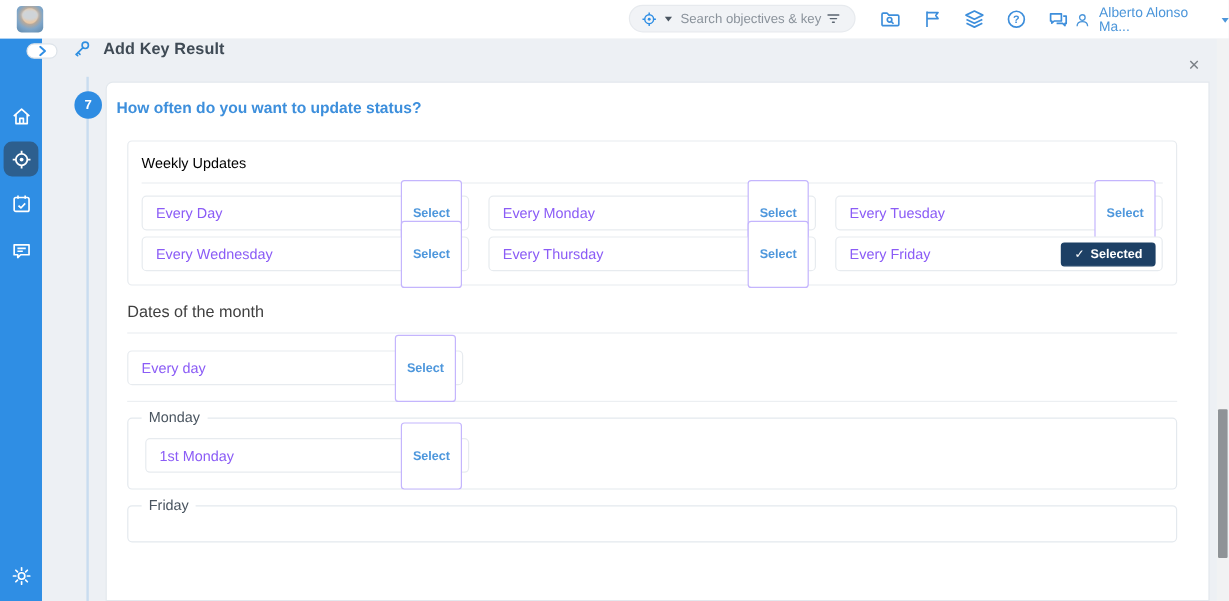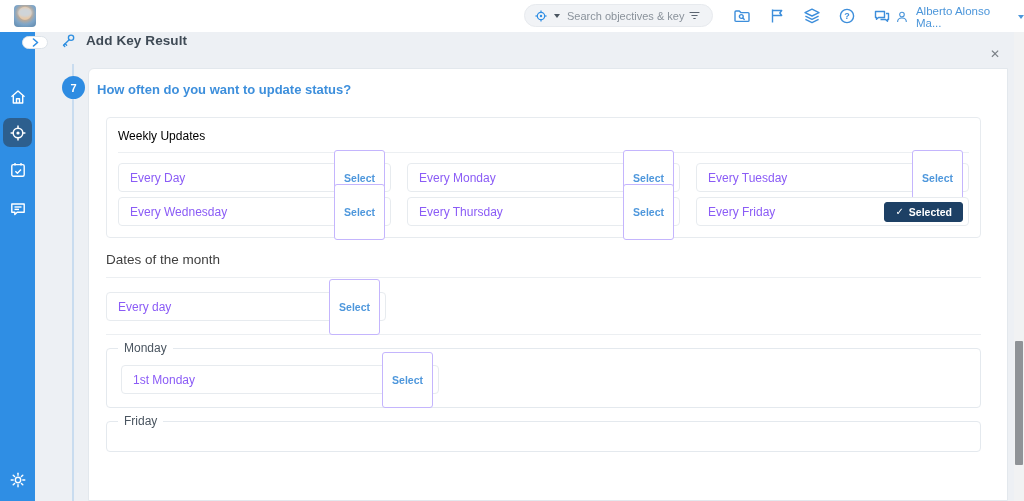--- a/index.html
+++ b/index.html
@@ -51,21 +51,21 @@
   .opt-label { font-size:12px; color:#8b5cf6; }
   .btn-select { font-family:inherit; font-size:10.5px; color:#4e97dc; background:#fff; border:1px solid #c4b5fd; border-radius:3px; padding:21px 9px; cursor:pointer;font-weight:bold; }
   .btn-selected { font-family:inherit; font-size:10.5px; font-weight:700; color:#fff; background:#1d4065; border:1px solid #1d4065; border-radius:3px; padding:3px 10px; cursor:pointer; display:flex; align-items:center; gap:5px; }
   .btn-selected .chk { font-size:10px; font-weight:400; }
 
   .w-col { width:280px; }
   .sep { border-bottom:1px solid #eceff2; margin-top:13px; }
 
   .fieldset { position:relative; border:1px solid #e4e9ee; border-radius:4px; padding:16px 14px 13px; margin-top:13px; background:#fff; }
   .legend { position:absolute; top:-8px; left:11px; background:#fff; padding:0 6px; font-size:12px; color:#4a5560; }
-  .fieldset .opt { width:318px; }
+  .fieldset .opt { width:270px; }
 
   .mt14 { margin-top:14px; }
 
   
   .scroll-track { position:absolute; left:1014px; top:32px; width:10px; height:469px; background:#f1f2f3; }
   .scroll-thumb { position:absolute; left:1015px; top:341px; width:8px; height:124px; background:#8f9397; border-radius:1px; cursor:pointer; }
 
   svg { display:block; }
 </style>
 </head>

